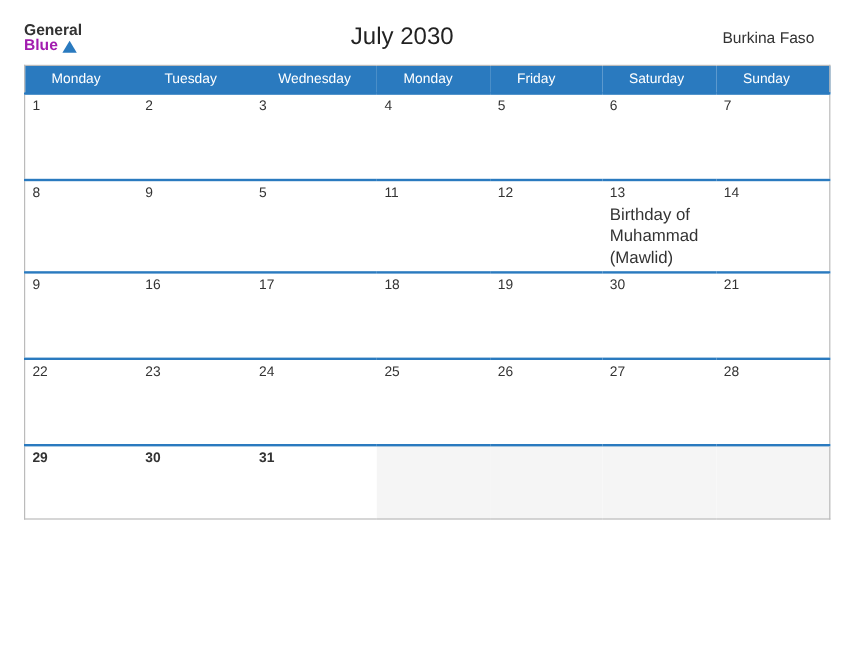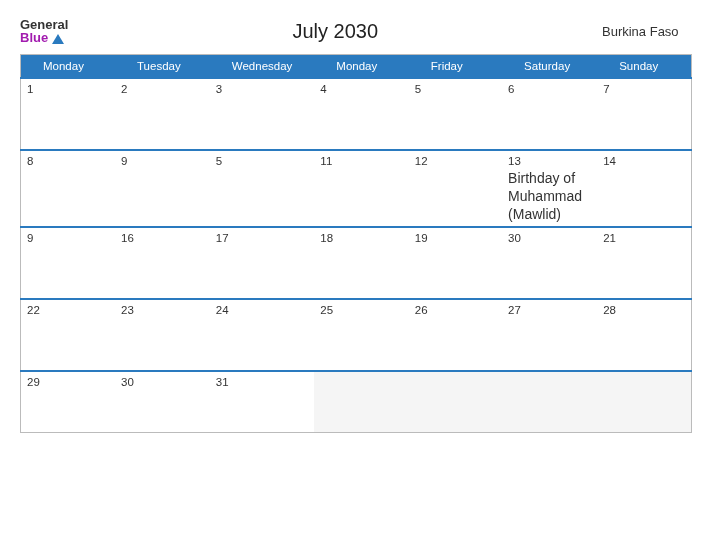--- a/index.html
+++ b/index.html
@@ -99,20 +99,21 @@
       margin-bottom: 2px;
     }
     .event {
       font-size: 14px;
       color: #333;
       line-height: 1.3;
       margin-top: 2px;
     }
     tr.last-row td {
       height: 62px;
+      font-weight: bold;
     }
   </style>
 </head>
 <body>
 
 <div class="page">
   <div class="header">
     <div class="logo">
       <span class="logo-general">General</span>
       <span class="logo-blue">

